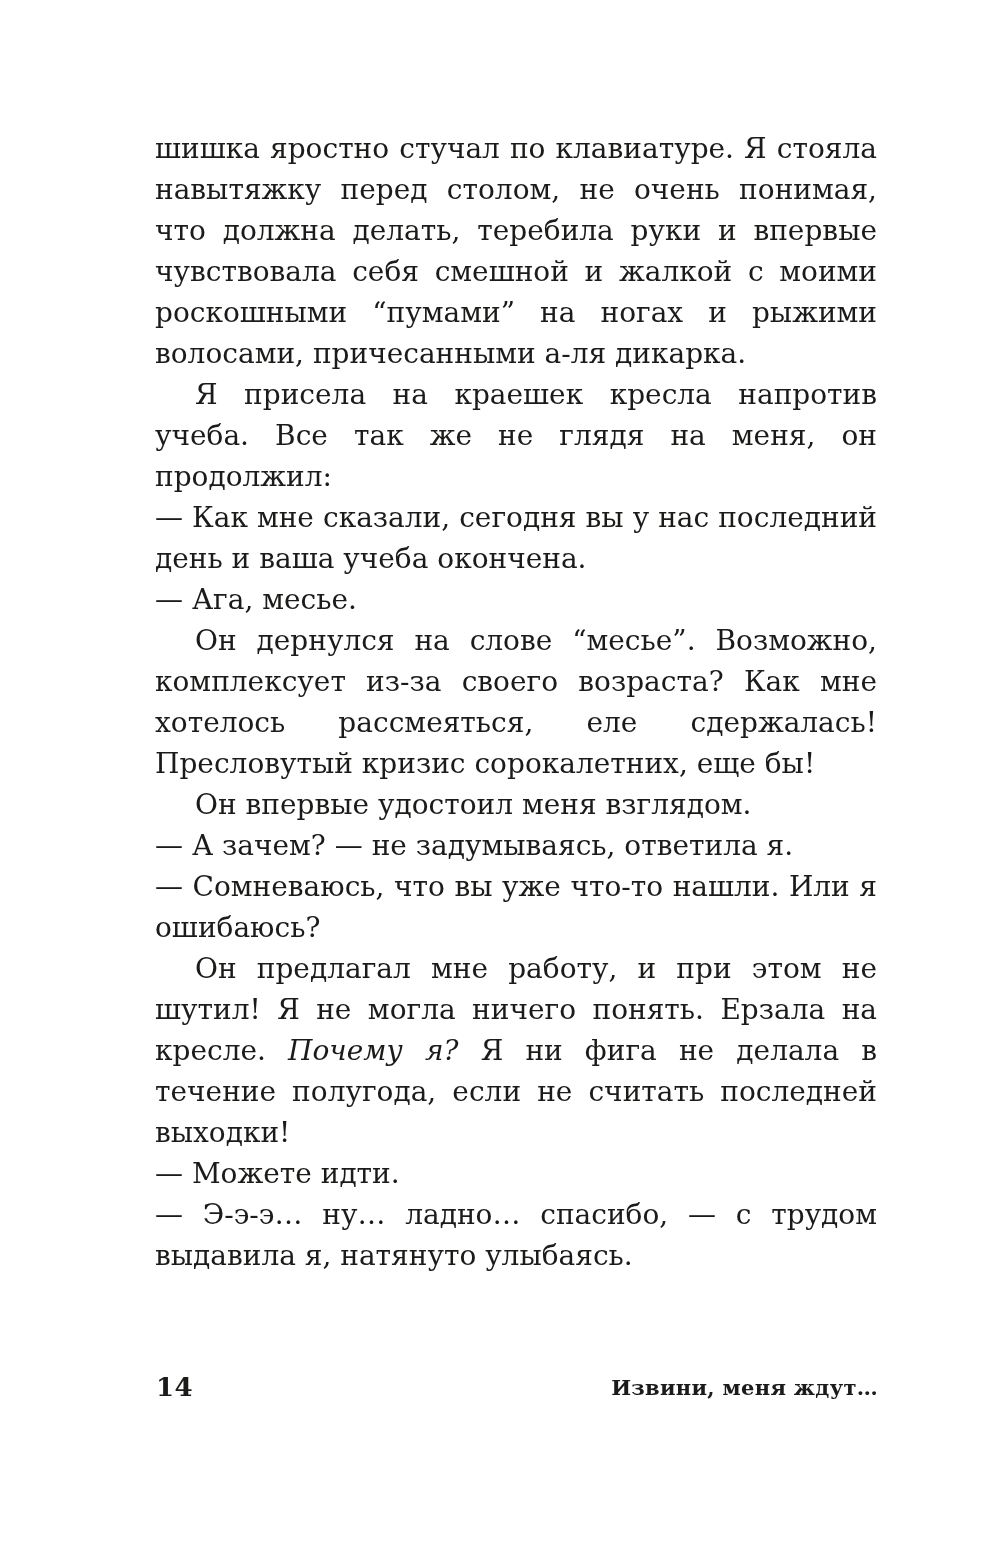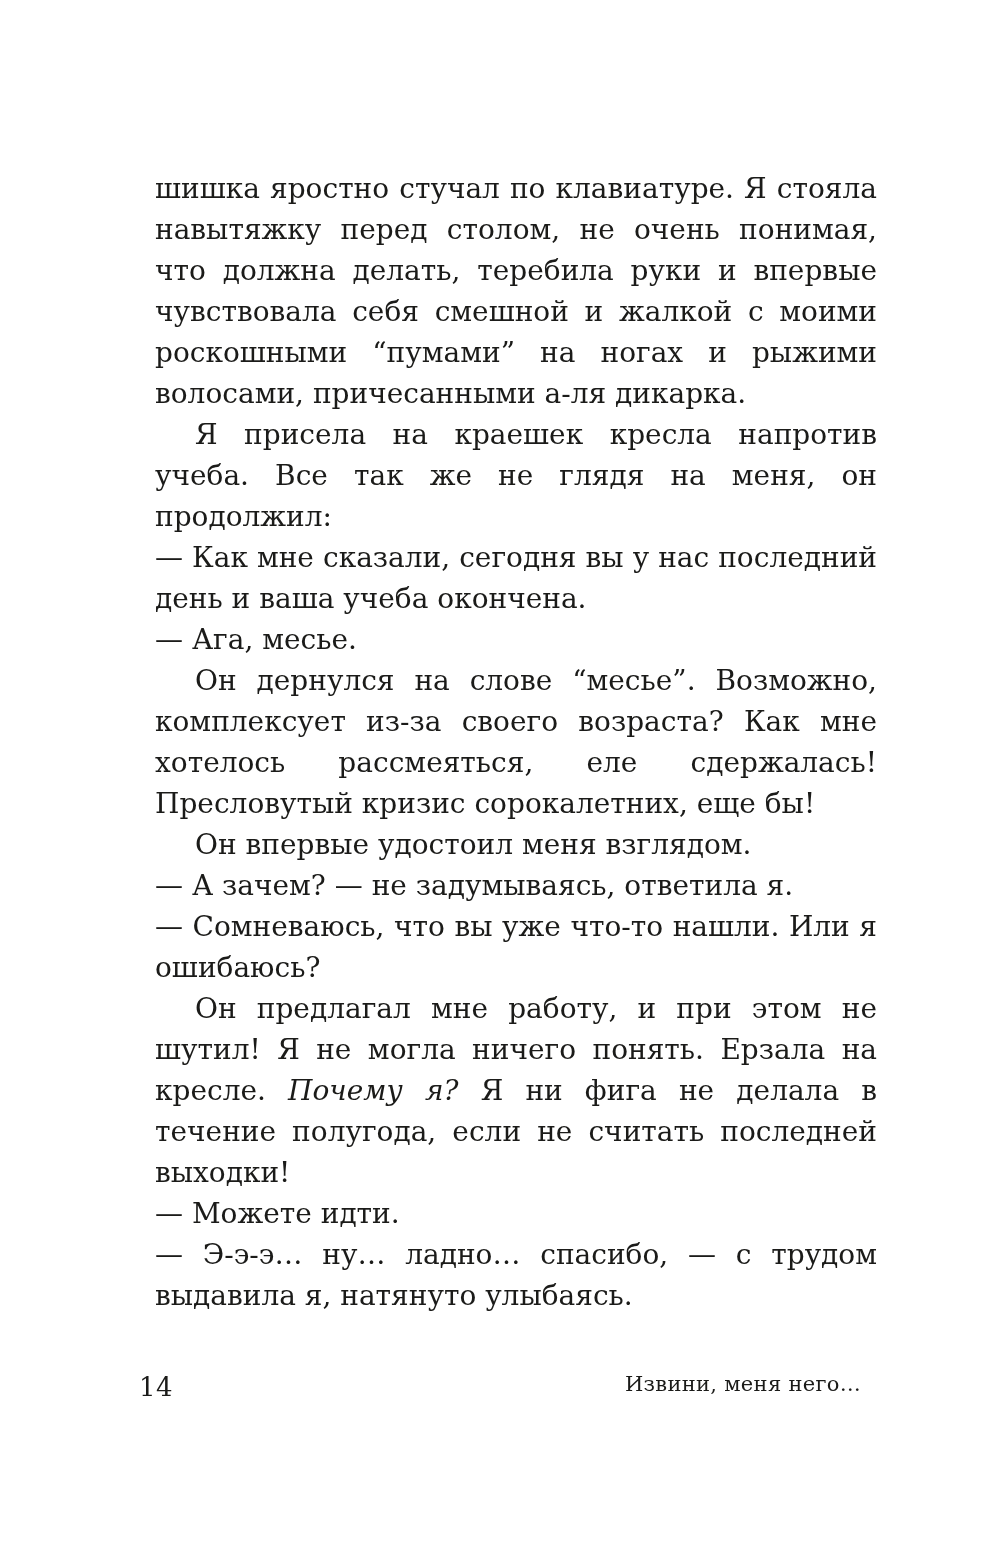--- a/index.html
+++ b/index.html
@@ -18,39 +18,39 @@
     overflow: hidden;
   }
   .text-block {
     position: absolute;
     left: 155px;
     top: 128px;
     width: 722px;
     font-size: 28px;
     line-height: 41px;
     text-align: justify;
-    margin-top: 40px;
   }
   .para {
     margin: 0;
     padding: 0;
   }
   .para.indent {
     text-indent: 40px;
   }
   .ital {
   }
   .footer {
     position: absolute;
-    left: 139px;
+    left: 156px;
     top: 1372px;
     width: 722px;
     display: flex;
     justify-content: space-between;
-    align-items: flex-start;
+    align-items: center;
+    font-weight: bold;
   }
   .page-number {
     font-size: 26px;
     letter-spacing: 0.5px;
   }
   .running-title {
     font-size: 21px;
     letter-spacing: 0.3px;
   }
 </style>
@@ -70,16 +70,16 @@
     <p class="para">— Сомневаюсь, что вы уже что-то нашли. Или я ошибаюсь?</p>
     <p class="para indent">
       <span>Он предлагал мне работу, и при этом не шутил! Я не могла ничего понять. Ерзала на кресле. </span><em class="ital">Почему я?</em><span> Я ни фига не делала в течение полугода, если не считать последней выходки!</span>
     </p>
     <p class="para">— Можете идти.</p>
     <p class="para">— Э-э-э… ну… ладно… спасибо, — с трудом выдавила я, натянуто улыбаясь.</p>
   </main>
 
   <footer class="footer">
     <span class="page-number">14</span>
-    <span class="running-title">Извини, меня него…</span>
+    <span class="running-title">Извини, меня ждут…</span>
   </footer>
 
 </div>
 
 </body></html>

